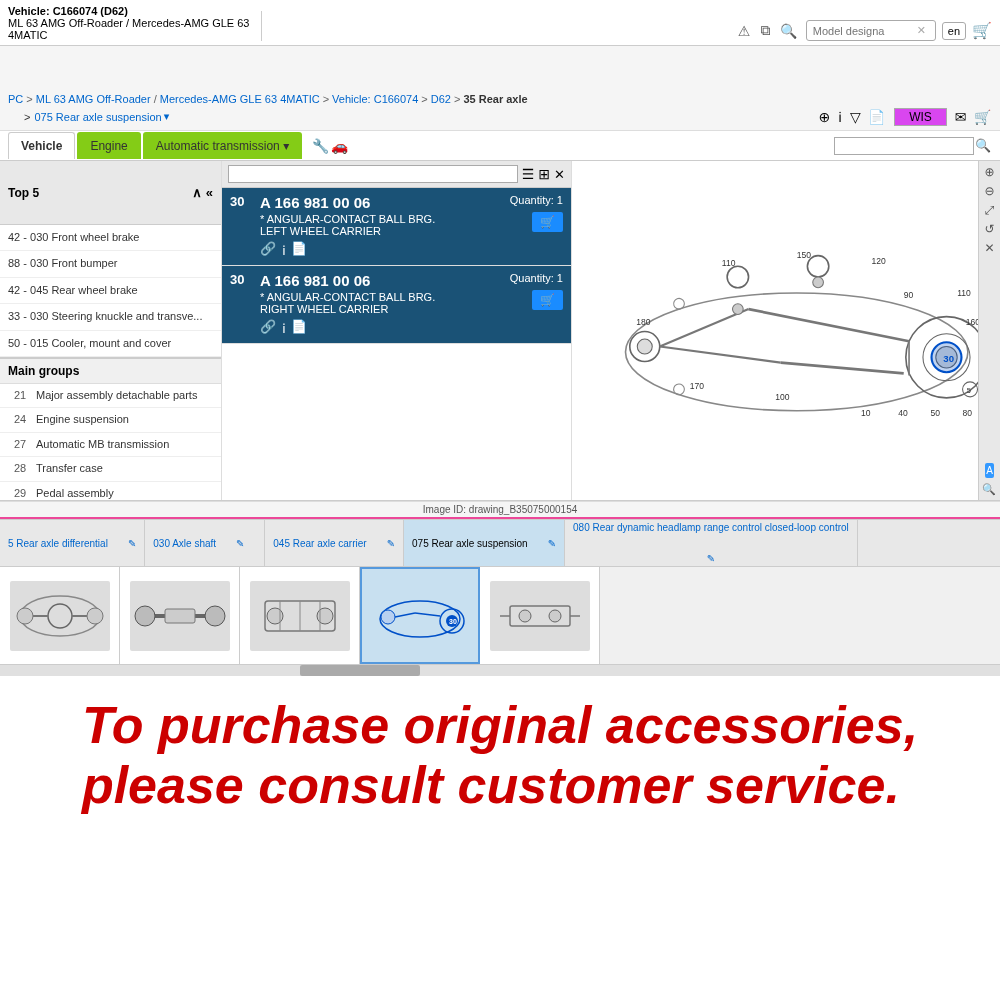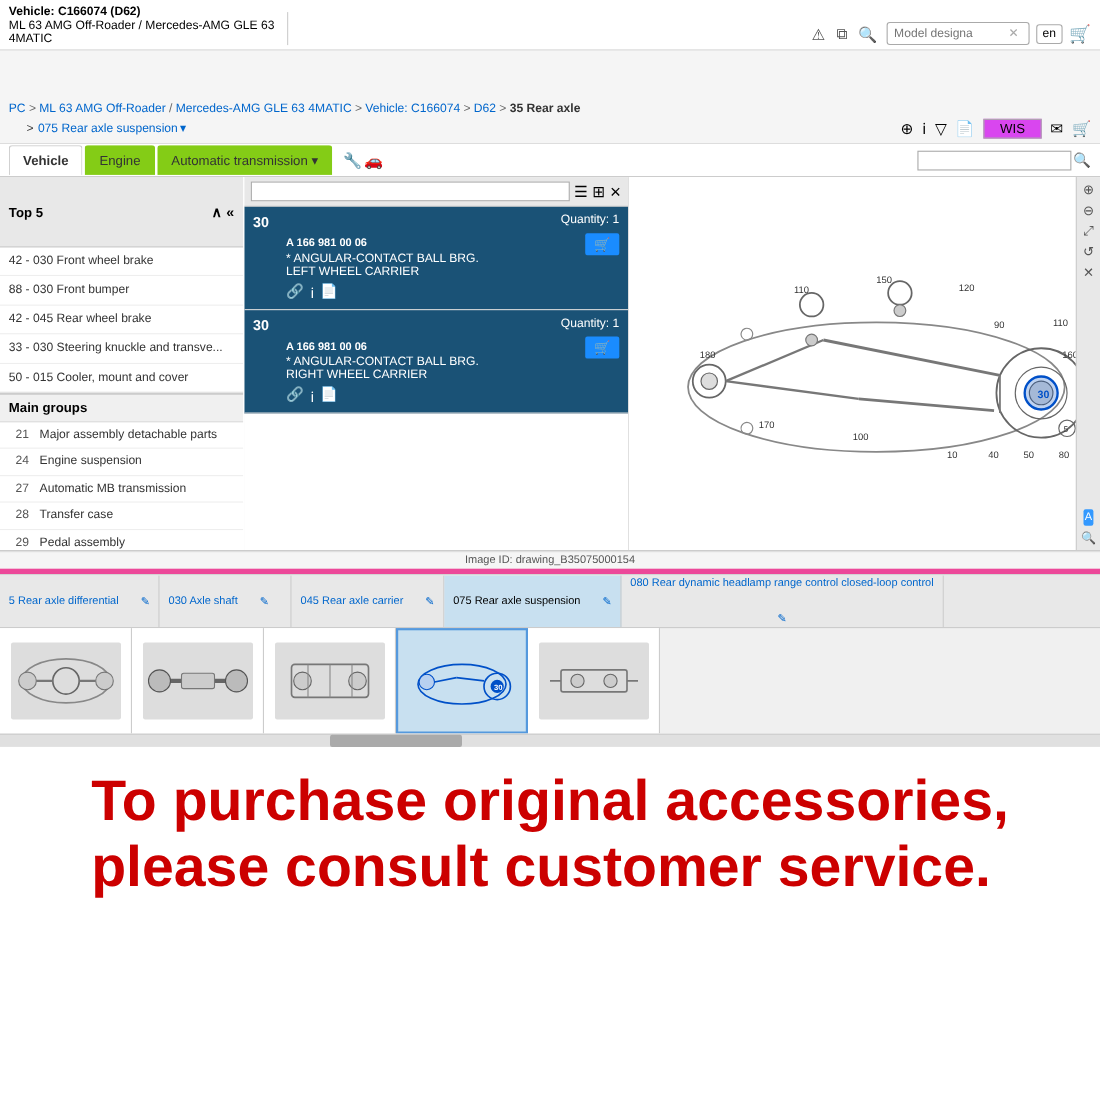--- a/index.html
+++ b/index.html
@@ -215,21 +215,21 @@
       display: flex;
       align-items: flex-start;
       gap: 8px;
     }
     .part-num {
       font-weight: bold;
       font-size: 13px;
       min-width: 22px;
     }
     .part-details { flex: 1; }
-    .part-code { font-size: 10px; font-weight: bold; margin-top: 22px; }
+    .part-code { font-size: 15px; font-weight: bold; }
     .part-name { font-size: 11px; margin-top: 2px; }
     .part-qty {
       font-size: 11px;
       white-space: nowrap;
       padding-left: 47px;
     }
     .part-cart-btn {
       background: #1a8cff;
       border: none;
       color: #fff;
@@ -268,21 +268,21 @@
     }
 
     
     .image-id-label {
       text-align: center;
       font-size: 10px;
       color: #555;
       padding: 2px;
       background: #f5f5f5;
       border-top: 1px solid #ddd;
-      border-bottom: 5px solid #ec4899;
+      border-bottom: 2px solid #ec4899;
     }
 
     
     .thumbnail-strip {
       height: 145px;
       background: #f0f0f0;
       border-top: 1px solid #ccc;
       overflow-x: auto;
       display: flex;
       flex-direction: column;
@@ -353,20 +353,21 @@
     }
 
     
     .promo-section {
       background: #fff;
       padding: 20px 10px 10px 10px;
       flex: 1;
       display: flex;
       align-items: flex-start;
       justify-content: center;
+      font-style: italic;
     }
     .promo-text {
       color: #cc0000;
       font-size: 52px;
       font-weight: 900;
       line-height: 1.15;
       text-align: left;
       font-family: Arial Black, Arial, sans-serif;
     }
 

